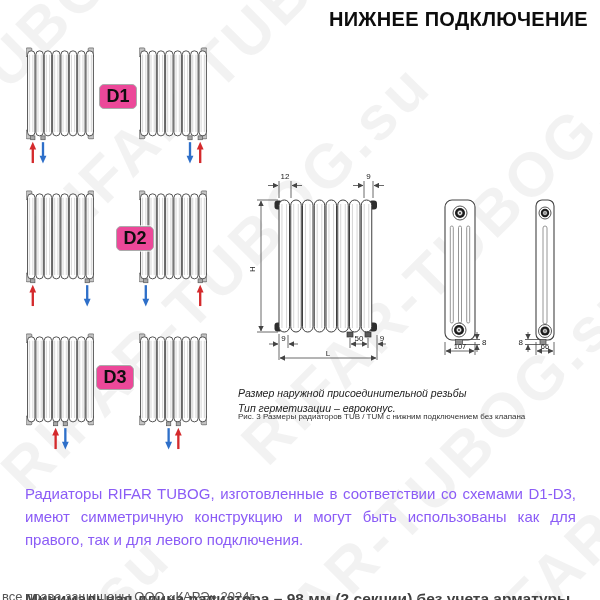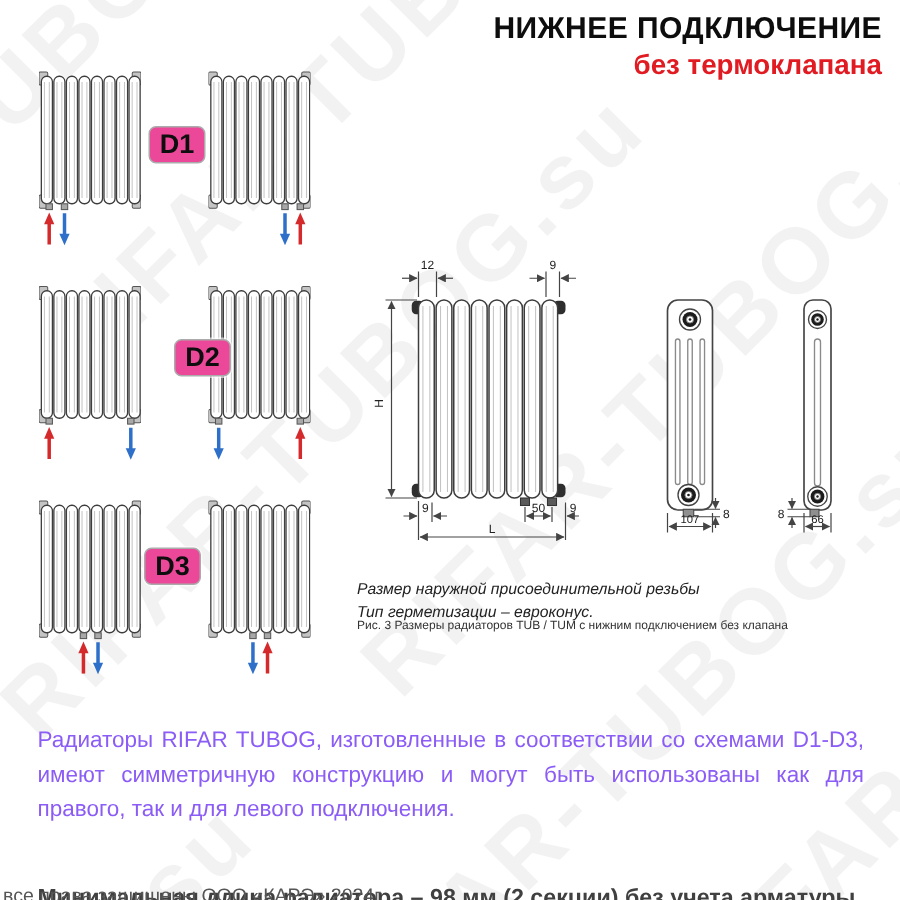--- a/index.html
+++ b/index.html
@@ -81,21 +81,20 @@
       <div>RIFAR-TUBOG.su  RIFAR-TUBOG.su  RIFAR-TUBOG.su  RIFAR-TUBOG.su  </div>
       <div>RIFAR-TUBOG.su  RIFAR-TUBOG.su  RIFAR-TUBOG.su  RIFAR-TUBOG.su  </div>
       <div>RIFAR-TUBOG.su  RIFAR-TUBOG.su  RIFAR-TUBOG.su  RIFAR-TUBOG.su  </div>
       <div>RIFAR-TUBOG.su  RIFAR-TUBOG.su  RIFAR-TUBOG.su  RIFAR-TUBOG.su  </div>
       <div>RIFAR-TUBOG.su  RIFAR-TUBOG.su  RIFAR-TUBOG.su  RIFAR-TUBOG.su  </div>
       <div>RIFAR-TUBOG.su  RIFAR-TUBOG.su  RIFAR-TUBOG.su  RIFAR-TUBOG.su  </div>
     </div>
 
   <div class="hdr">
     <div class="t1">НИЖНЕЕ ПОДКЛЮЧЕНИЕ</div>
-    <div class="t2">без термоклапана</div>
   </div>
 
   <div class="rad" id="rad-d1-l">
       <svg viewBox="0 0 70 124" width="68" height="120.5" xmlns="http://www.w3.org/2000/svg">
         <rect x="0" y="3" width="6" height="9" rx="1" fill="#c4c4c4" stroke="#555" stroke-width="0.7"></rect>
         <rect x="64" y="3" width="6" height="9" rx="1" fill="#c4c4c4" stroke="#555" stroke-width="0.7"></rect>
         <rect x="0" y="87.5" width="6" height="9" rx="1" fill="#c4c4c4" stroke="#555" stroke-width="0.7"></rect>
         <rect x="64" y="87.5" width="6" height="9" rx="1" fill="#c4c4c4" stroke="#555" stroke-width="0.7"></rect>
         <rect x="1.6" y="6" width="7.6" height="87.5" rx="3.7" fill="#ffffff" stroke="#3d3d3d" stroke-width="0.9"></rect>
         <line x1="3.728" y1="10" x2="3.728" y2="89.5" stroke="#c4c4c4" stroke-width="0.7"></line>

